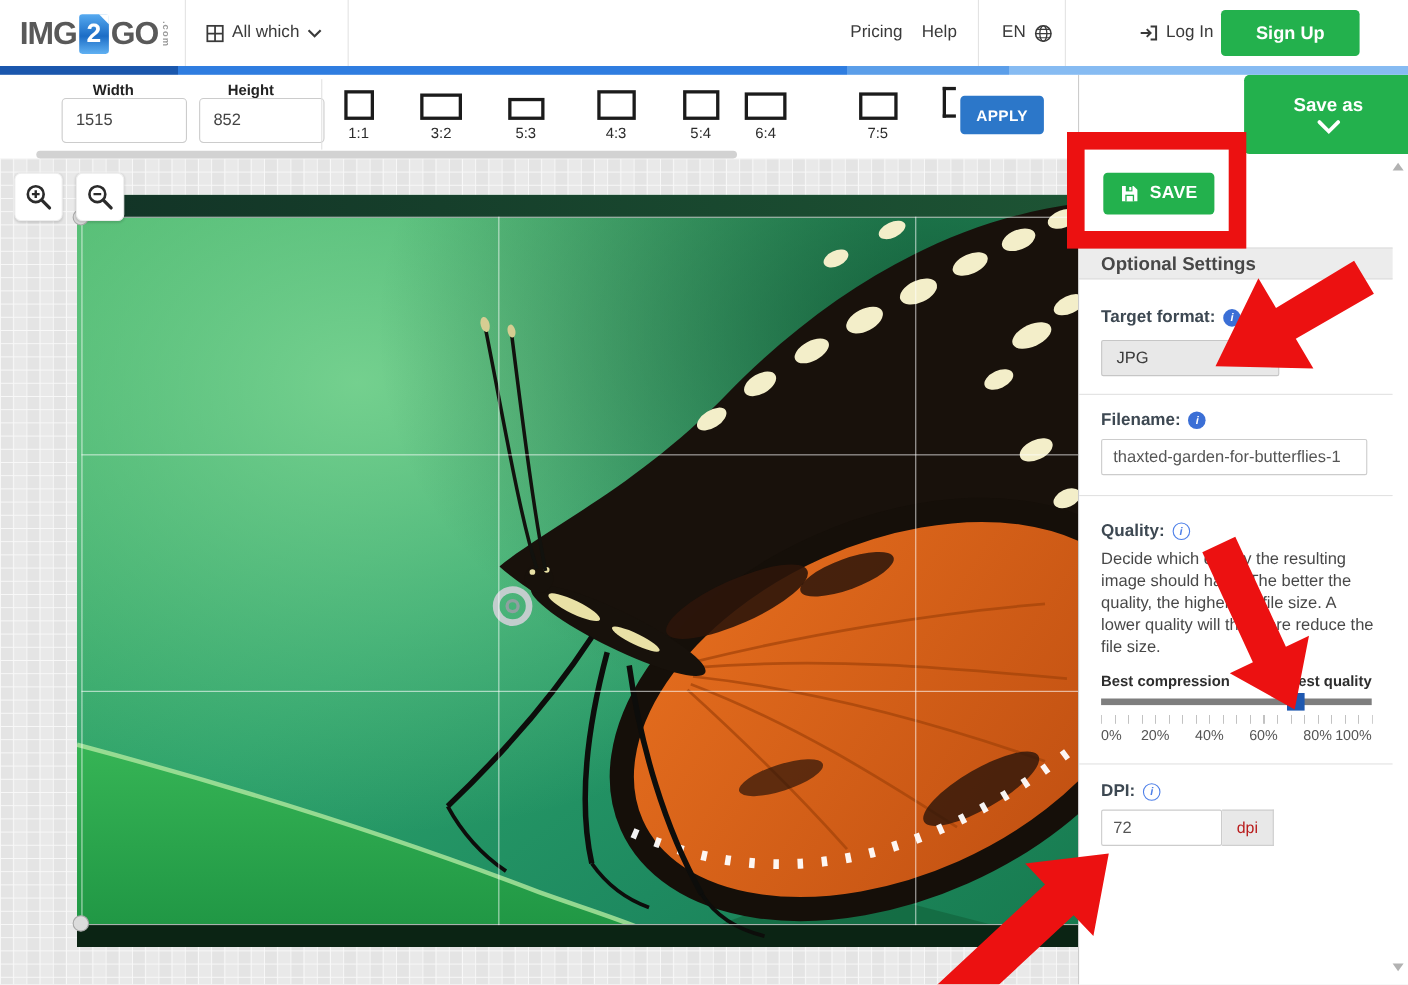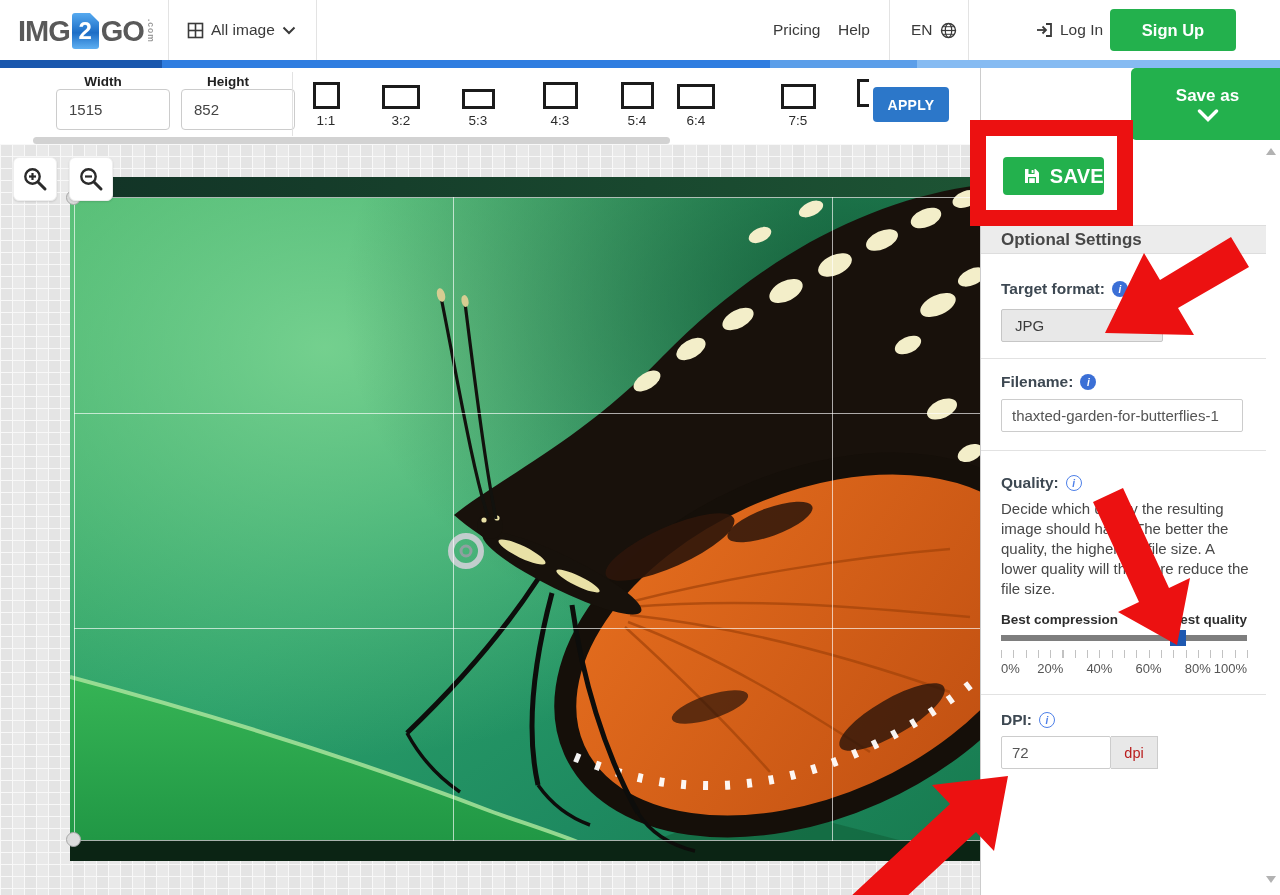--- a/index.html
+++ b/index.html
@@ -40,21 +40,21 @@
     background-image:linear-gradient(90deg,#f8f8f8 1px,transparent 1px),linear-gradient(#f8f8f8 1px,transparent 1px),linear-gradient(90deg,rgba(0,0,0,.02) 0 12px,transparent 12px 24px);
     background-size:12px 12px,12px 12px,24px 24px; }
   #photo { position:absolute; left:70px; top:33px; width:910px; height:684px; cursor:move; }
   .gridline { position:absolute; background:rgba(255,255,255,.65); z-index:5; }
   .crop-handle { position:absolute; width:15px; height:15px; border-radius:50%; background:#dcdcdc; border:1px solid #a8a8a8; z-index:6; cursor:grab; }
   .zoom-btn { position:absolute; top:13px; width:44px; height:44px; background:#fff; border:1px solid #eee; border-radius:6px; box-shadow:0 1px 2px rgba(0,0,0,.12); display:flex; align-items:center; justify-content:center; cursor:pointer; z-index:7; }
 
   
   #panel { position:absolute; left:980px; top:68px; width:300px; height:827px; background:#fff; border-left:1px solid #ccc; z-index:20; }
   #saveas-btn { position:absolute; left:150px; top:0; width:153px; height:72px; display:flex; flex-direction:column; align-items:center; justify-content:center; gap:3px; font-size:17px; font-weight:700; border-radius:5px; }
-  #save-btn { position:absolute; left:22px; top:89px; width:101px; height:38px; display:flex; align-items:center; justify-content:flex-end; gap:9px; font-size:20px; font-weight:700; letter-spacing:.3px; }
+  #save-btn { position:absolute; left:22px; top:89px; width:101px; height:38px; display:flex; align-items:center; justify-content:center; gap:9px; font-size:16px; font-weight:700; letter-spacing:.3px; }
   #opt-bar { position:absolute; left:0; top:157px; width:285px; height:29px; background:#ececec; border-top:1px solid #ddd; border-bottom:1px solid #ddd; font-size:17px; font-weight:600; color:#474747; line-height:27px; padding-left:20px; }
   .plabel { position:absolute; left:20px; display:flex; align-items:center; gap:7px; font-size:15.5px; font-weight:700; color:#3d4852; }
   .info-filled { width:16px; height:16px; border-radius:50%; background:#3b6fd6; color:#fff; font-size:10px; font-weight:700; font-style:italic; display:inline-flex; align-items:center; justify-content:center; }
   .info-outline { width:16px; height:16px; border-radius:50%; border:1.5px solid #4d7fe8; color:#4d7fe8; font-size:10px; font-weight:700; font-style:italic; display:inline-flex; align-items:center; justify-content:center; }
   .pdivider { position:absolute; left:0; width:285px; height:1px; background:#e2e2e2; }
   #format-select { position:absolute; left:20px; top:241px; width:162px; height:33px; background:#e8e8e8; border:1px solid #c6c6c6; border-radius:2px; display:flex; align-items:center; justify-content:space-between; padding:0 10px 0 13px; font-size:15px; color:#3c3c3c; cursor:pointer; }
   .text-input { border:1px solid #ccc; border-radius:2px; font-family:inherit; font-size:15px; color:#555; padding-left:10px; outline:none; background:#fff; }
   #quality-desc { position:absolute; left:20px; top:431px; width:252px; font-size:15px; line-height:20px; color:#484848; }
   #best-row { position:absolute; left:20px; top:544px; width:246px; display:flex; justify-content:space-between; font-size:13.5px; font-weight:700; color:#2e2e2e; }
   #q-track { position:absolute; left:20px; top:567px; width:246px; height:6px; background:#7e7e7e; cursor:pointer; }
@@ -80,21 +80,21 @@
     <span class="logo-txt">GO</span>
     <span class="logo-com">.com</span>
   </div>
   <div class="hdiv" style="left:168px"></div>
   <div class="navitem" style="left:187px">
     <svg width="17" height="17" viewBox="0 0 17 17">
         <rect x="1.5" y="1.5" width="14" height="14" fill="none" stroke="#3a3a3a" stroke-width="1.6"></rect>
         <line x1="8.5" y1="1.5" x2="8.5" y2="15.5" stroke="#3a3a3a" stroke-width="1.6"></line>
         <line x1="1.5" y1="8.5" x2="15.5" y2="8.5" stroke="#3a3a3a" stroke-width="1.6"></line>
       </svg>
-    <span>All image</span>
+    <span>All which</span>
     <svg width="14" height="9" viewBox="0 0 14 9">
         <path d="M1.5 1.5 L7 7 L12.5 1.5" fill="none" stroke="#3a3a3a" stroke-width="2"></path>
       </svg>
   </div>
   <div class="hdiv" style="left:316px"></div>
   <div class="navitem" style="left:773px">Pricing</div>
   <div class="navitem" style="left:838px">Help</div>
   <div class="hdiv" style="left:889px"></div>
   <div class="navitem" style="left:911px">
     <span>EN</span>

